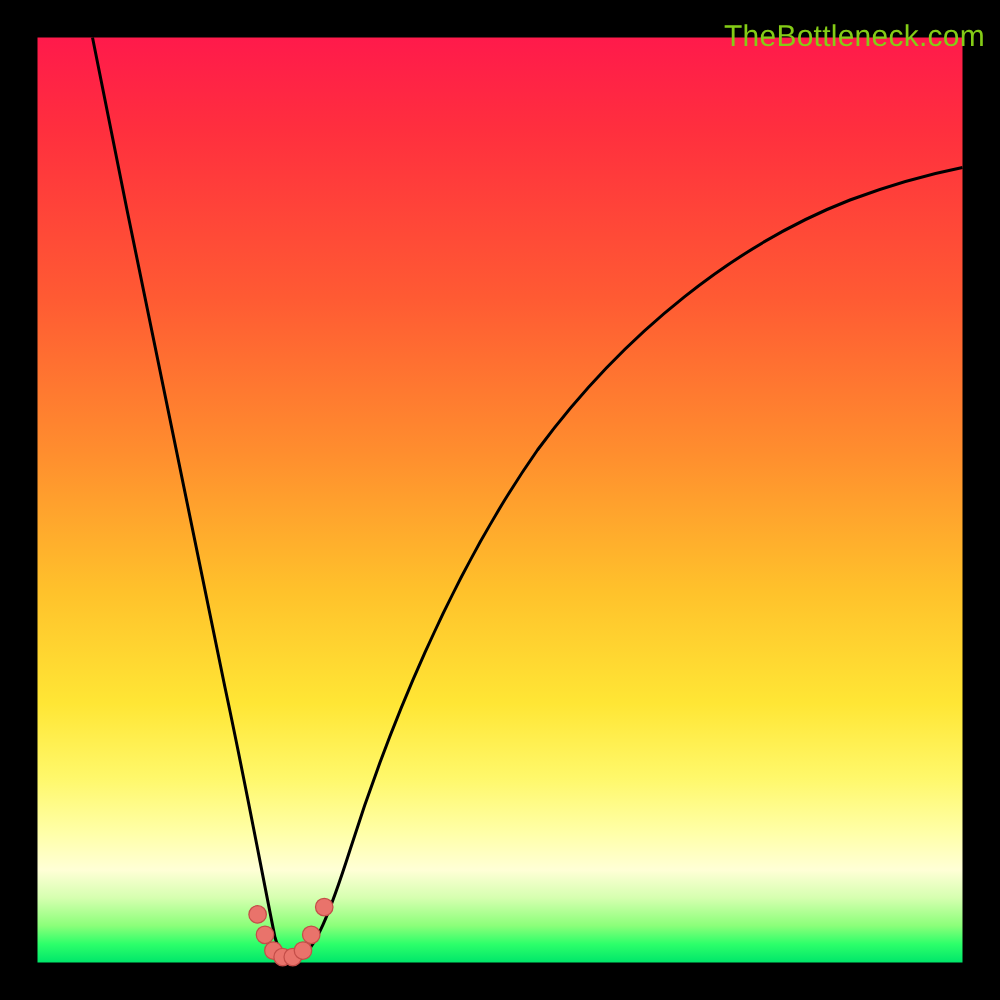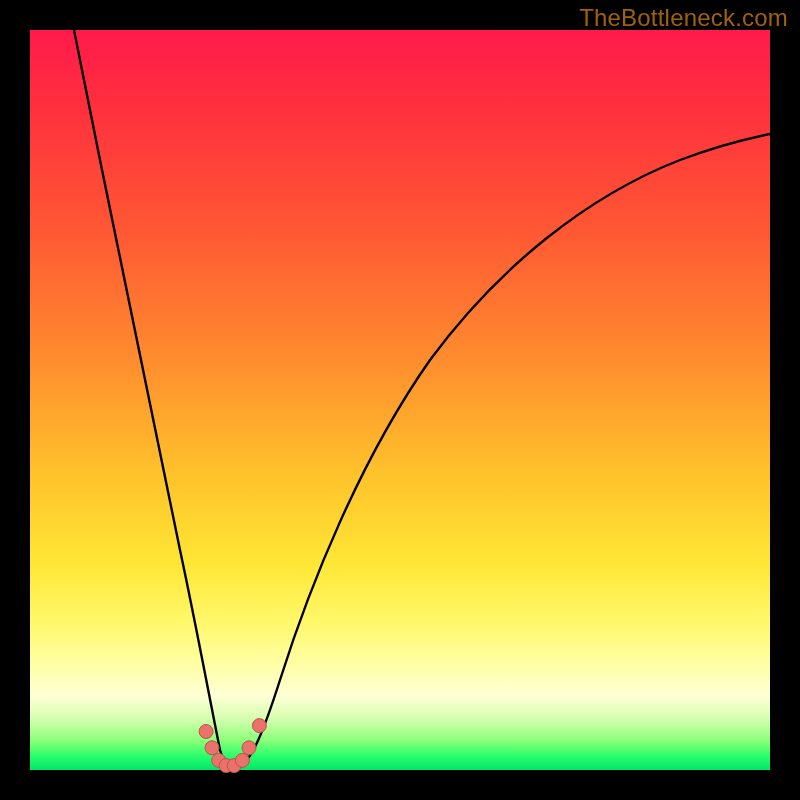--- a/index.html
+++ b/index.html
@@ -38,23 +38,23 @@
       #ffffa8 86%,
       #ffffd6 90%,
       #d6ffb0 93%,
       #8cff7a 96%,
       #2dff6a 98%,
       #00e66a 100%
     );
   }
   .watermark {
     position: absolute;
-    top: 4px;
+    top: 16px;
     right: 12px;
-    color: #a16207;
+    color: #84cc16;
     font-size: 24px;
     font-weight: 500;
     letter-spacing: 0.2px;
     user-select: none;
   }
   svg.curve {
     position: absolute;
     top: 0;
     left: 0;
     width: 740px;

